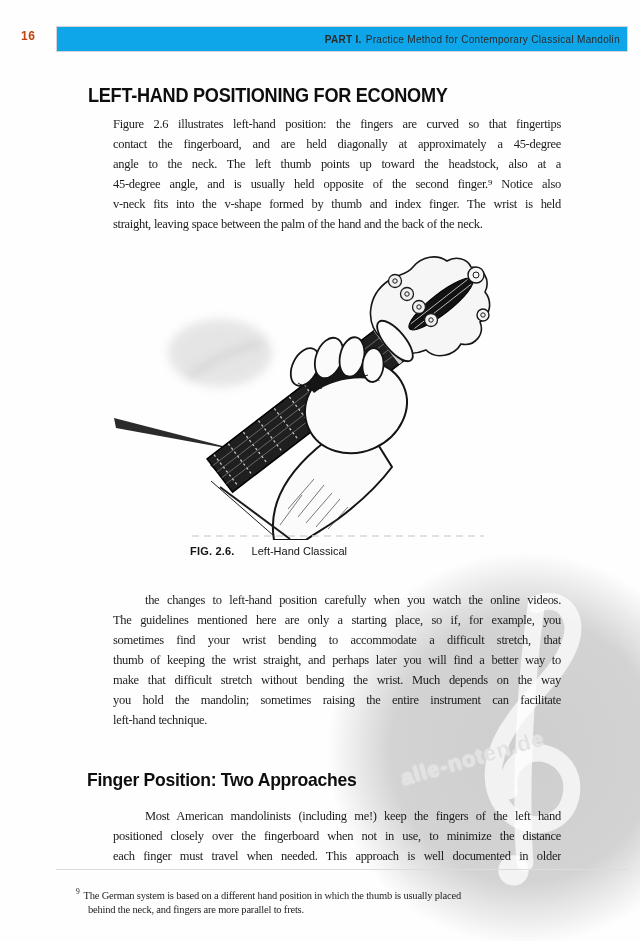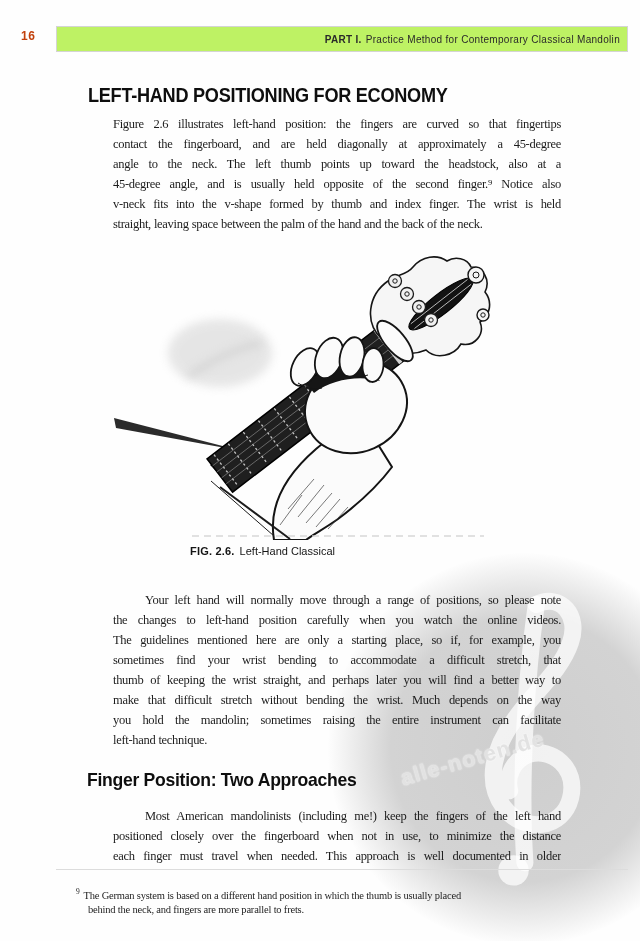--- a/index.html
+++ b/index.html
@@ -24,21 +24,21 @@
     text-shadow:0 0 2px rgba(255,255,255,.9);
     transform:rotate(-16deg);transform-origin:0 50%;white-space:nowrap;
   }
 
   .content{position:absolute;left:0;top:0;width:640px;height:941px;}
 
   
   .pageno{position:absolute;left:21px;top:29px;font-weight:bold;font-size:12px;letter-spacing:.5px;color:#c2410c;}
   .hdr-box{
     position:absolute;left:56px;top:26px;width:572px;height:26px;
-    border:1px solid #d4d4d4;background:#bef264;box-sizing:border-box;
+    border:1px solid #d4d4d4;background:#0ea5e9;box-sizing:border-box;
     display:flex;align-items:center;justify-content:flex-end;padding-right:7px;
     font-size:10px;letter-spacing:.3px;color:#2a2a2a;white-space:nowrap;
   }
   .hdr-box b{margin-right:4px;}
 
   
   .h1{
     position:absolute;left:88px;top:84px;font-weight:bold;font-size:19.5px;
     letter-spacing:-.3px;color:#0e0e0e;transform:scaleX(.93);transform-origin:0 0;white-space:nowrap;
   }
@@ -52,21 +52,21 @@
   .para .line{height:20px;line-height:20px;text-align:justify;text-align-last:justify;overflow:hidden;}
   .para.ragged .line:last-child{text-align-last:left;}
   .para.indent-first .line:first-child{text-indent:32px;}
   #p1{top:114px;}
   #p2{top:590px;}
   #p3{top:806px;}
 
   
   .fig{position:absolute;left:92px;top:255px;width:400px;height:285px;}
   .caption{position:absolute;left:190px;top:545px;font-size:11px;color:#151515;white-space:nowrap;}
-  .caption b{letter-spacing:.2px;margin-right:5px;}
+  .caption b{letter-spacing:.2px;margin-right:17px;}
 
   
   .fn-rule{position:absolute;left:56px;top:869px;width:572px;height:1px;background:#dcdcdc;}
   .footnote{position:absolute;left:76px;top:885px;width:505px;font-size:10.5px;letter-spacing:-.2px;color:#1d1d1d;}
   .footnote .fn-line{line-height:14px;}
   .footnote sup{font-size:7.5px;margin-right:4px;}
   .footnote .fn-cont{padding-left:12px;}
 </style>
 </head>
 <body>
@@ -185,21 +185,20 @@
     <path d="M128,232 L198,284" stroke="#1c1c1c" stroke-width="2"></path>
     <path d="M119,226 L182,281" stroke="#1c1c1c" stroke-width="1"></path>
     <line x1="100" y1="281" x2="392" y2="281" stroke="#d4d4d4" stroke-width="1.6" stroke-dasharray="7 5" opacity=".9"></line>
   </svg>
 
   <div class="caption sans">
     <b>FIG. 2.6.</b><span>Left-Hand Classical</span>
   </div>
 
   <div id="p2" class="para ragged indent-first">
-      <div class="line">Your left hand will normally move through a range of positions, so please note</div>
       <div class="line">the changes to left-hand position carefully when you watch the online videos.</div>
       <div class="line">The guidelines mentioned here are only a starting place, so if, for example, you</div>
       <div class="line">sometimes find your wrist bending to accommodate a difficult stretch, that</div>
       <div class="line">thumb of keeping the wrist straight, and perhaps later you will find a better way to</div>
       <div class="line">make that difficult stretch without bending the wrist. Much depends on the way</div>
       <div class="line">you hold the mandolin; sometimes raising the entire instrument can facilitate</div>
       <div class="line">left-hand technique.</div>
     </div>
 
   <div class="h2 sans">Finger Position: Two Approaches</div>

